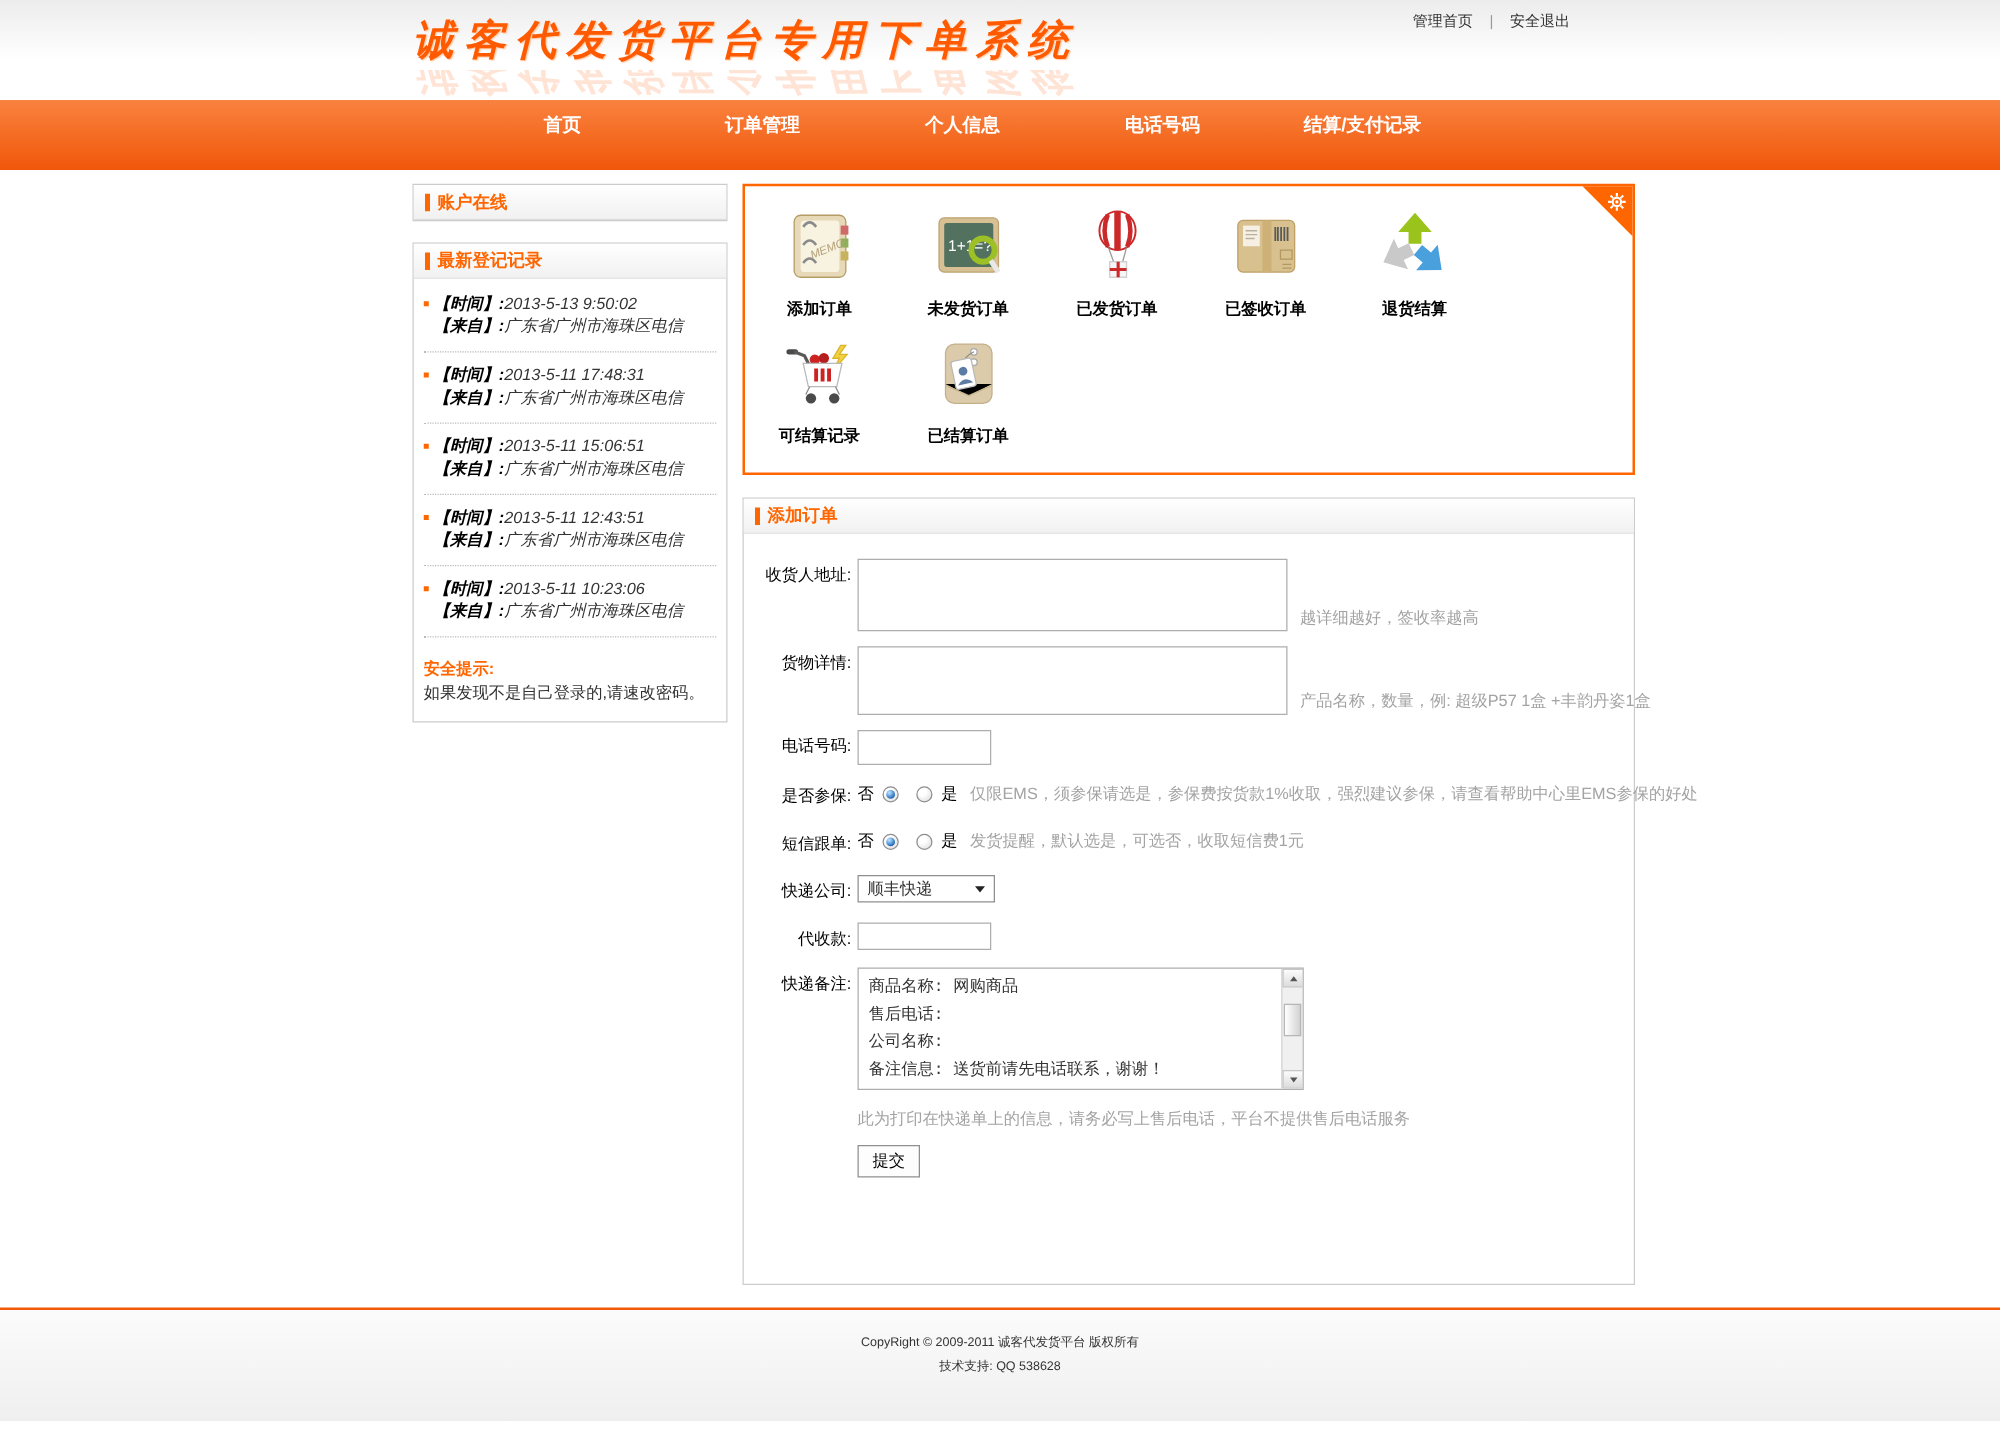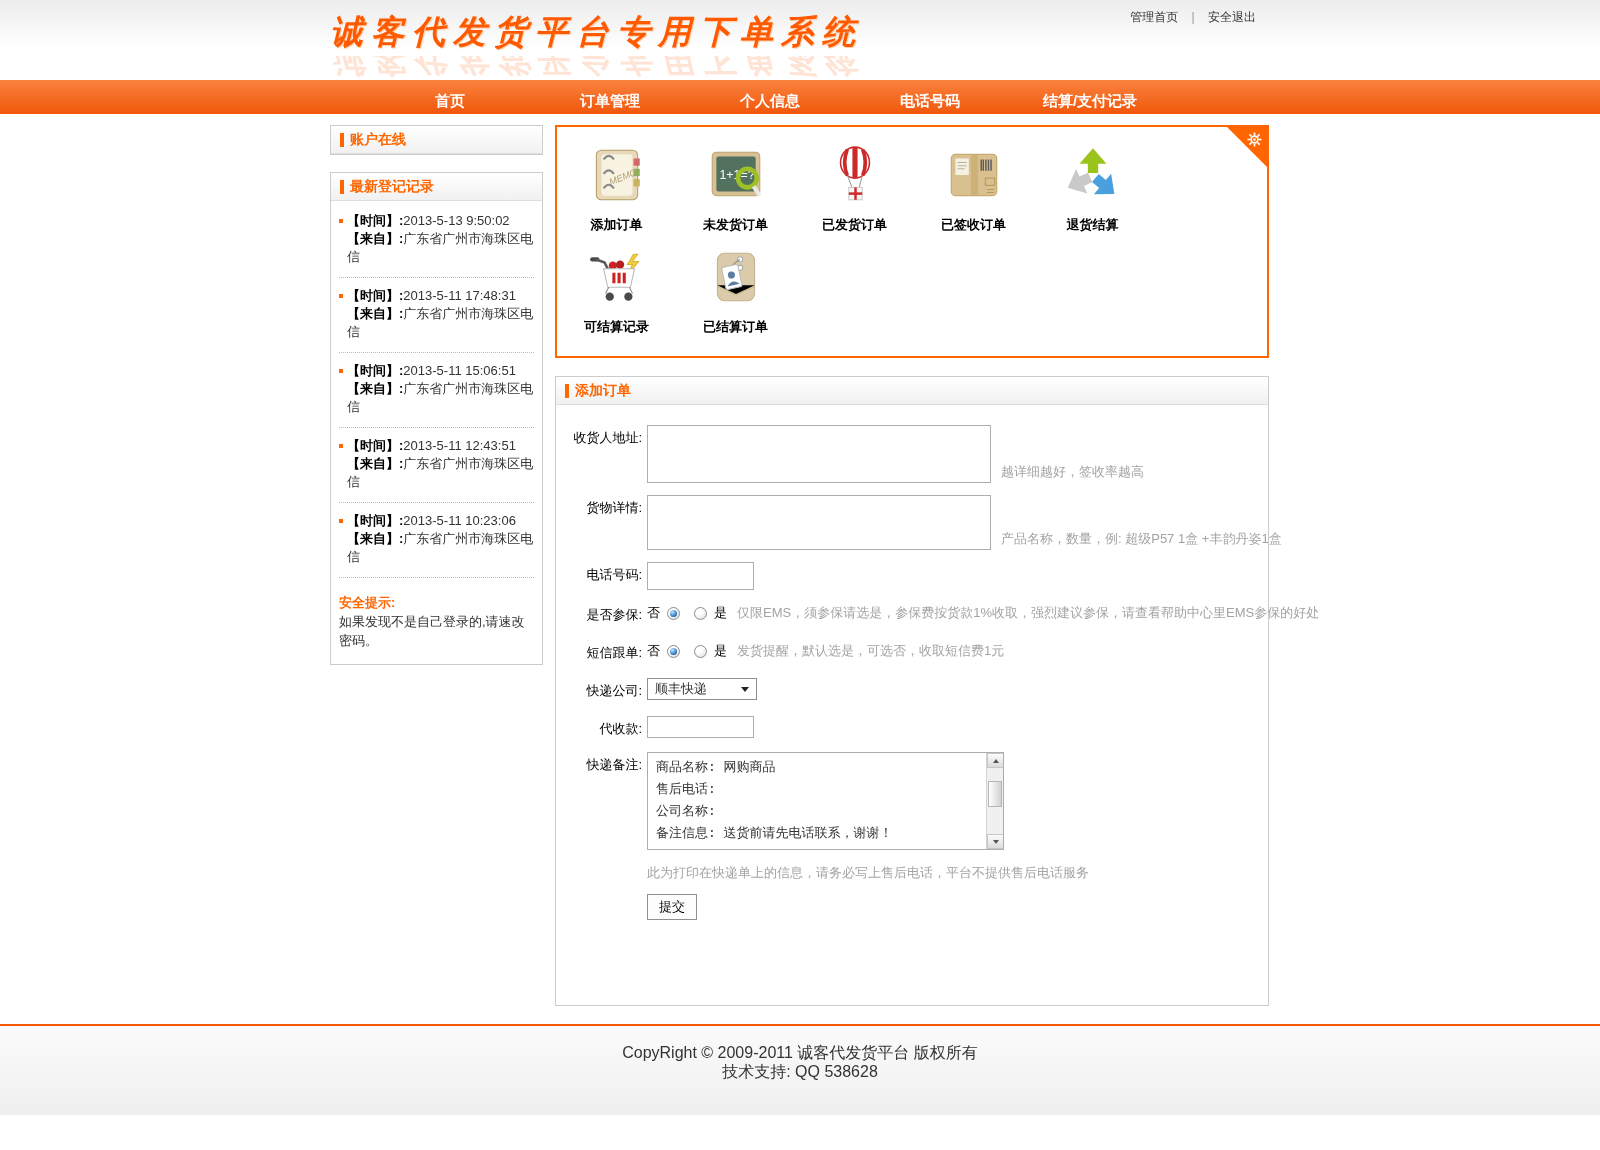--- a/index.html
+++ b/index.html
@@ -21,51 +21,51 @@
     font-size:33px; letter-spacing:8px; color:#ff5a00; text-shadow:1px 1px 1px #ffc9a3;
   }
   .site-title-reflection {
     position:absolute; left:0; top:56px; white-space:nowrap;
     font-family:"DejaVu Serif","Liberation Serif",serif; font-style:italic; font-weight:bold;
     font-size:33px; letter-spacing:8px; color:#ff5a00; opacity:.16;
     transform:scaleY(-1); height:26px; overflow:hidden;
   }
 
   
-  .nav { height:34px; background:linear-gradient(#f9823f,#f1570a); }
+  .nav { height:56px; background:linear-gradient(#f9823f,#f1570a); }
   .nav-inner { display:flex; }
   .nav-item {
     width:160px; line-height:42px; text-align:center; color:#fff;
     font-size:15px; font-weight:bold; cursor:pointer;
   }
   .nav-item:first-child { margin-left:40px; }
 
   
   .content { display:flex; align-items:flex-start; margin-top:11px; }
-  .sidebar { width:213px; flex-shrink:0; }
+  .sidebar { width:252px; flex-shrink:0; }
   .main { width:714px; margin-left:12px; }
 
   
   .box { border:1px solid #ccc; background:#fff; margin-bottom:17px; }
   .box-header {
     height:28px; display:flex; align-items:center; padding-left:9px;
     background:linear-gradient(#ffffff,#f1f1f1); border-bottom:1px solid #ddd;
   }
   .box-header .bar { width:4px; height:14px; background:#ff6600; margin-right:6px; }
   .box-header .btitle { color:#ff6600; font-weight:bold; font-size:14px; }
 
   .account-body { padding:13px 10px 15px; }
   .account-buttons { margin-top:13px; display:flex; gap:13px; }
   .btn {
     border:1px solid #999; background:#fdfdfd; font-size:13px; color:#000;
     padding:3px 15px; cursor:pointer; font-family:inherit;
   }
 
   .records-body { padding:2px 8px 8px; }
-  .record { padding:9px 0 11px; border-bottom:1px dotted #bbb; line-height:18px; }
+  .record { padding:9px 0 11px; border-bottom:1px dotted #bbb; line-height:18px;font-style:italic; }
   .record .bullet { display:inline-block; width:4px; height:4px; background:#ff6600; margin-right:4px; vertical-align:2px; }
   .record .lbl { font-weight:bold; color:#000; }
   .record .line2 { padding-left:8px; }
   .security { padding:15px 0 6px; line-height:19px; }
   .security-title { color:#ff6600; font-weight:bold; }
 
   
   .icon-panel { border:2px solid #ff6600; background:#fff; position:relative; padding:17px 0 8px; }
   .corner-ribbon { position:absolute; top:0; right:0; width:0; height:0;
     border-top:40px solid #ff6600; border-left:40px solid transparent; }
@@ -114,21 +114,21 @@
   .tri-dn-gray { width:0; height:0; border-left:3px solid transparent; border-right:3px solid transparent; border-top:4px solid #555; }
   .scroll-thumb { position:absolute; left:1px; top:28px; width:14px; height:26px; cursor:grab;
     background:linear-gradient(90deg,#ffffff,#d2d2d2); border:1px solid #b5b5b5; }
 
   .form-note { color:#a3a3a3; margin:14px 0 12px 91px; }
   .submit-btn { margin-left:91px; border:1px solid #8f8f8f; background:#fdfdfd; font-family:inherit;
     font-size:13px; color:#000; padding:3px 11px; cursor:pointer; }
 
   
   .footer { margin-top:18px; border-top:2px solid #f25a05; background:linear-gradient(#fbfbfb,#efefef); padding:17px 0 34px; }
-  .footer-line { text-align:center; font-size:16px; color:#333; line-height:19px; }
+  .footer-line { text-align:center; font-size:10px; color:#333; line-height:19px; }
 </style>
 </head>
 <body>
 
 <div class="top">
   <div class="wrap">
     <div class="site-title">诚客代发货平台专用下单系统</div>
     <div class="site-title-reflection">诚客代发货平台专用下单系统</div>
     <div class="top-links">
       <span class="lnk">管理首页</span>

